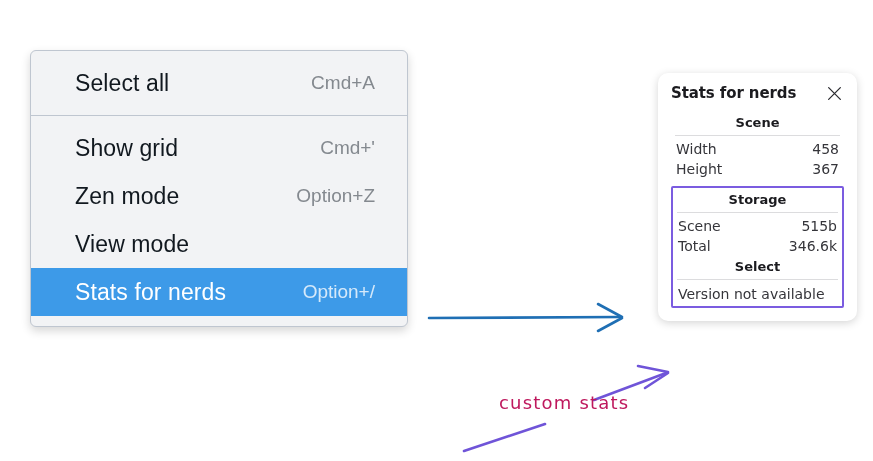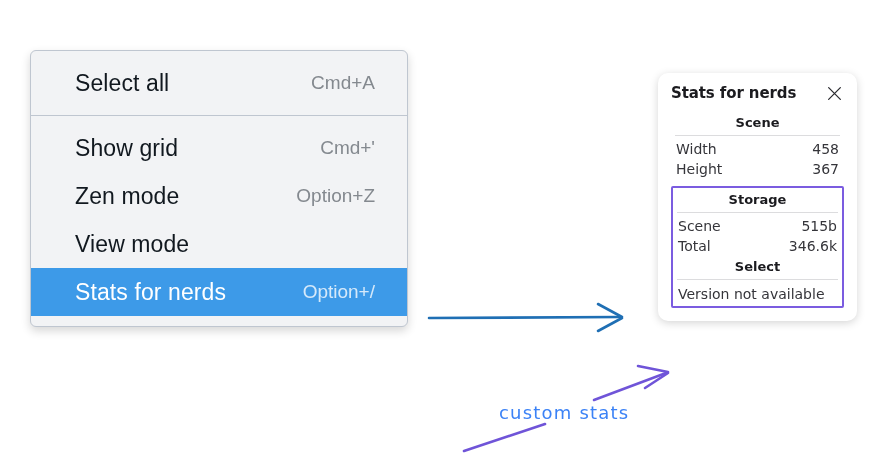--- a/index.html
+++ b/index.html
@@ -151,24 +151,23 @@
     width: 873px;
     height: 461px;
     pointer-events: none;
   }
   .anno-label {
     position: absolute;
     left: 499px;
     top: 392px;
     font-family: "DejaVu Sans", sans-serif;
     font-size: 18px;
-    color: #3b82f6;
+    color: #be185d;
     letter-spacing: 1.2px;
     white-space: nowrap;
-    margin-top: 10px;
   }
 </style>
 </head>
 <body>
 
 <div id="canvas">
 
   <div class="context-menu">
 
     <div class="menu-group">

